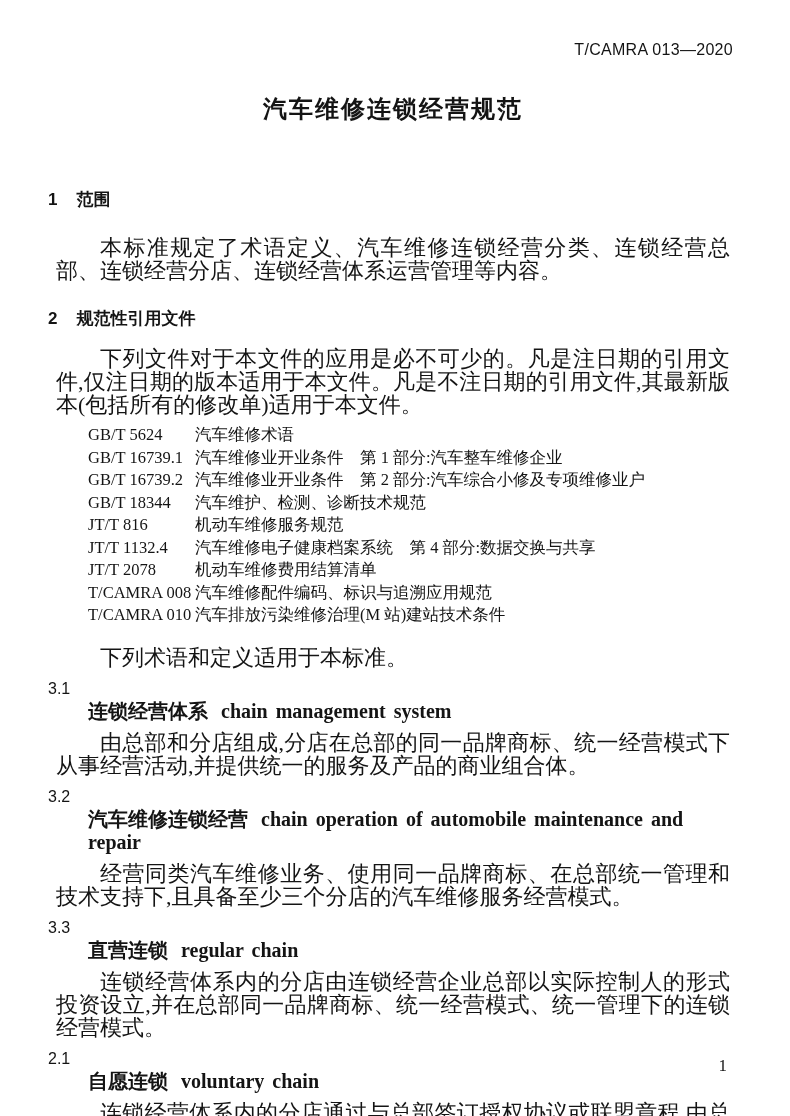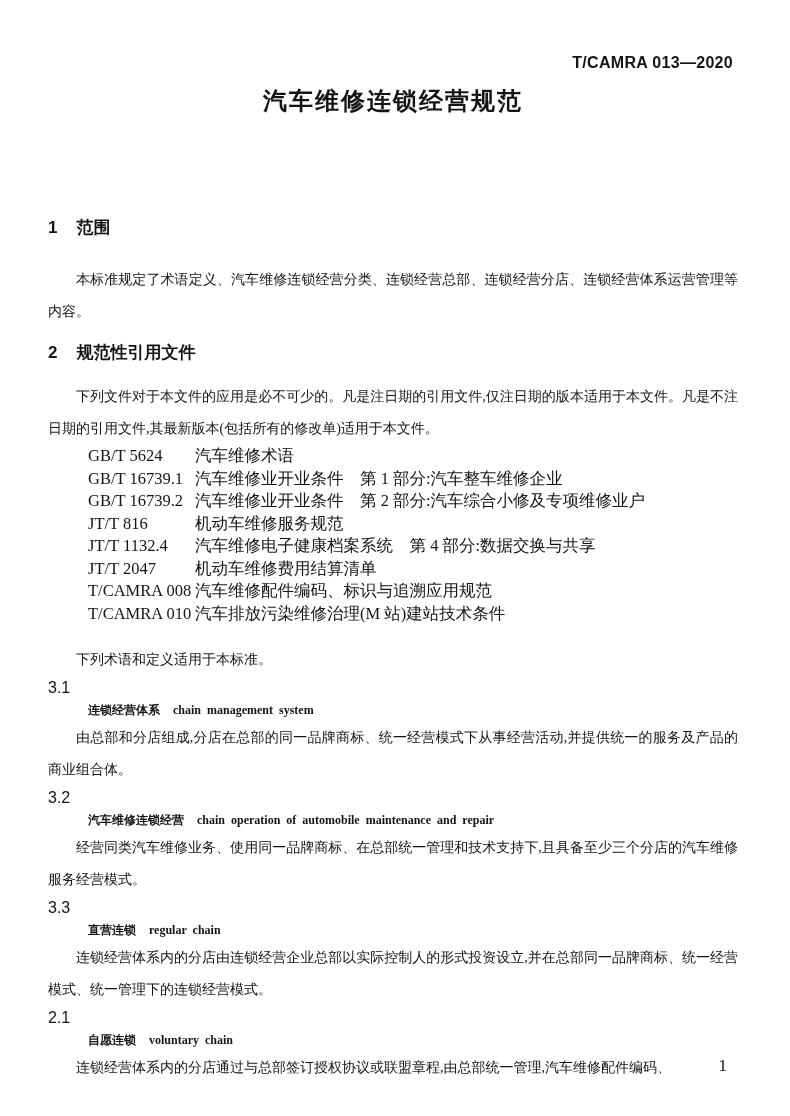--- a/index.html
+++ b/index.html
@@ -8,58 +8,58 @@
     width: 790px;
     height: 1116px;
     background: #ffffff;
     color: #141414;
     font-family: "Liberation Serif", "DejaVu Serif", serif;
     overflow: hidden;
     box-sizing: border-box;
   }
   .doc-code {
     position: absolute;
-    top: 54px;
+    top: 41px;
     right: 57px;
     font-family: "Liberation Sans", "DejaVu Sans", sans-serif;
-    font-weight: 700;
+    font-weight: 400;
     font-size: 16px;
     letter-spacing: 0.3px;
   }
   .content {
     padding: 0 52px 0 48px;
   }
   .doc-title {
-    margin: 4px;
+    margin: 12px;
     padding-top: 82px;
     text-align: center;
     font-family: "Liberation Sans", "DejaVu Sans", sans-serif;
     font-weight: 700;
     font-size: 24px;
     line-height: 30px;
     letter-spacing: 2px;
   }
   .section-heading {
     margin: 0;
     font-family: "Liberation Sans", "DejaVu Sans", sans-serif;
     font-weight: 700;
     font-size: 17px;
     line-height: 23px;
   }
   .section-heading .sec-no { margin-right: 19px; }
   .para {
-    margin: 0;
-    font-size: 14px;
-    line-height: 32px;
+    margin: 8px;
+    font-size: 22px;
+    line-height: 23px;
     text-indent: 2em;
     text-align: justify;
   }
-  #s1-heading { margin-top: 100px; }
+  #s1-heading { margin-top: 64px; }
   #s1-p1 { margin-top: 25px; }
-  #s2-heading { margin-top: 13px; }
+  #s2-heading { margin-top: 25px; }
   #s2-intro { margin-top: 17px; }
   .refs {
     margin: 0 0 0 40px;
     padding: 0;
     list-style: none;
     font-size: 16.5px;
     line-height: 22.5px;
   }
   .ref-row { white-space: nowrap; }
   .ref-code { display: inline-block; min-width: 107px; }
@@ -67,21 +67,21 @@
   #s3-intro { margin-top: 19px; }
   .term-no {
     margin: 0;
     font-family: "Liberation Sans", "DejaVu Sans", sans-serif;
     font-size: 16px;
     line-height: 23px;
   }
   .term-heading {
     margin: 0 0 0 40px;
     font-weight: 700;
-    font-size: 12px;
+    font-size: 20px;
     line-height: 23px;
   }
   .term-heading .term-zh {
     font-family: "Liberation Sans", "DejaVu Sans", sans-serif;
   }
   .term-heading .term-en {
     font-family: "Liberation Serif", "DejaVu Serif", serif;
     margin-left: 13px;
     word-spacing: 3px;
   }
@@ -110,23 +110,24 @@
 
     <h2 class="section-heading" id="s2-heading">
       <span class="sec-no">2</span><span>规范性引用文件</span>
     </h2>
     <p class="para" id="s2-intro">下列文件对于本文件的应用是必不可少的。凡是注日期的引用文件,仅注日期的版本适用于本文件。凡是不注日期的引用文件,其最新版本(包括所有的修改单)适用于本文件。</p>
 
     <ul class="refs">
       <li class="ref-row"><span class="ref-code">GB/T 5624</span><span>汽车维修术语</span></li>
       <li class="ref-row"><span class="ref-code">GB/T 16739.1</span><span>汽车维修业开业条件　第 1 部分:汽车整车维修企业</span></li>
       <li class="ref-row"><span class="ref-code">GB/T 16739.2</span><span>汽车维修业开业条件　第 2 部分:汽车综合小修及专项维修业户</span></li>
+      <li class="ref-row"><span class="ref-code">GB/T 18344</span><span>汽车维护、检测、诊断技术规范</span></li>
       <li class="ref-row"><span class="ref-code">JT/T 816</span><span>机动车维修服务规范</span></li>
       <li class="ref-row"><span class="ref-code">JT/T 1132.4</span><span>汽车维修电子健康档案系统　第 4 部分:数据交换与共享</span></li>
-      <li class="ref-row"><span class="ref-code">JT/T 2047</span><span>机动车维修费用结算清单</span></li>
+      <li class="ref-row"><span class="ref-code">JT/T 2078</span><span>机动车维修费用结算清单</span></li>
       <li class="ref-row"><span class="ref-code">T/CAMRA 008</span><span>汽车维修配件编码、标识与追溯应用规范</span></li>
       <li class="ref-row"><span class="ref-code">T/CAMRA 010</span><span>汽车排放污染维修治理(M 站)建站技术条件</span></li>
     </ul>
 
     <p class="para" id="s3-intro">下列术语和定义适用于本标准。</p>
 
     <p class="term-no">3.1</p>
     <p class="term-heading">
       <span class="term-zh">连锁经营体系</span><span class="term-en">chain management system</span>
     </p>

